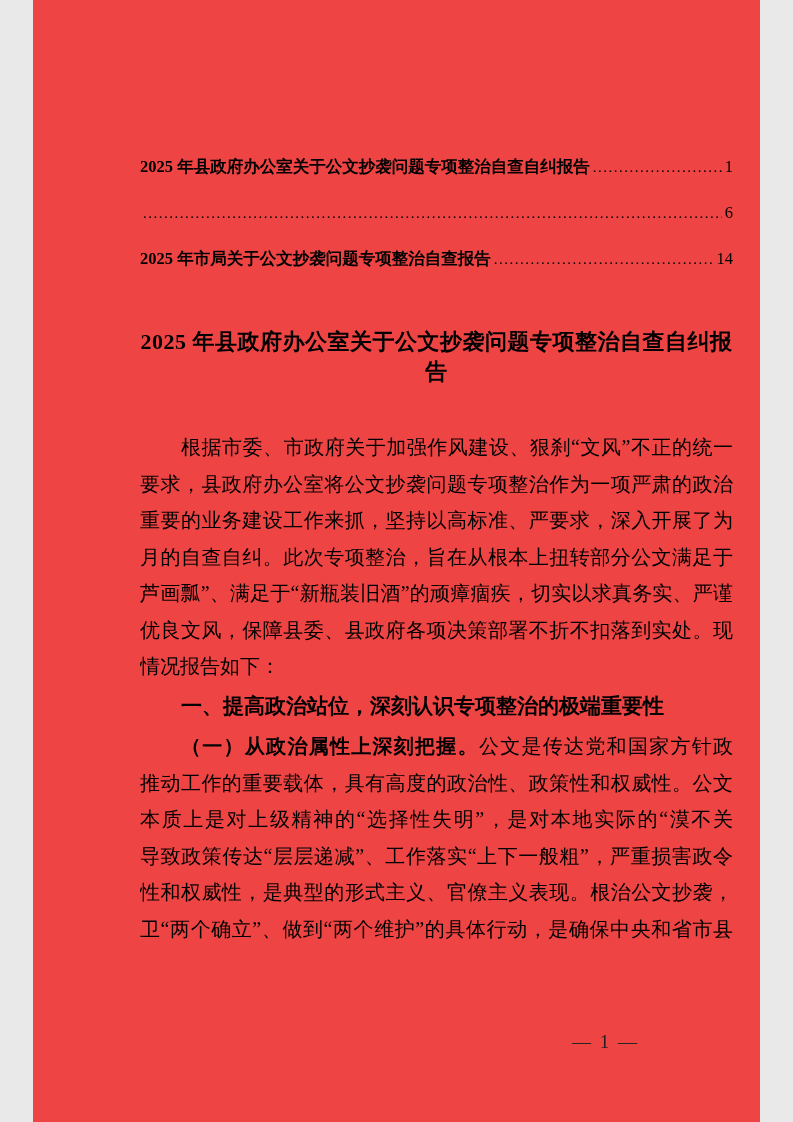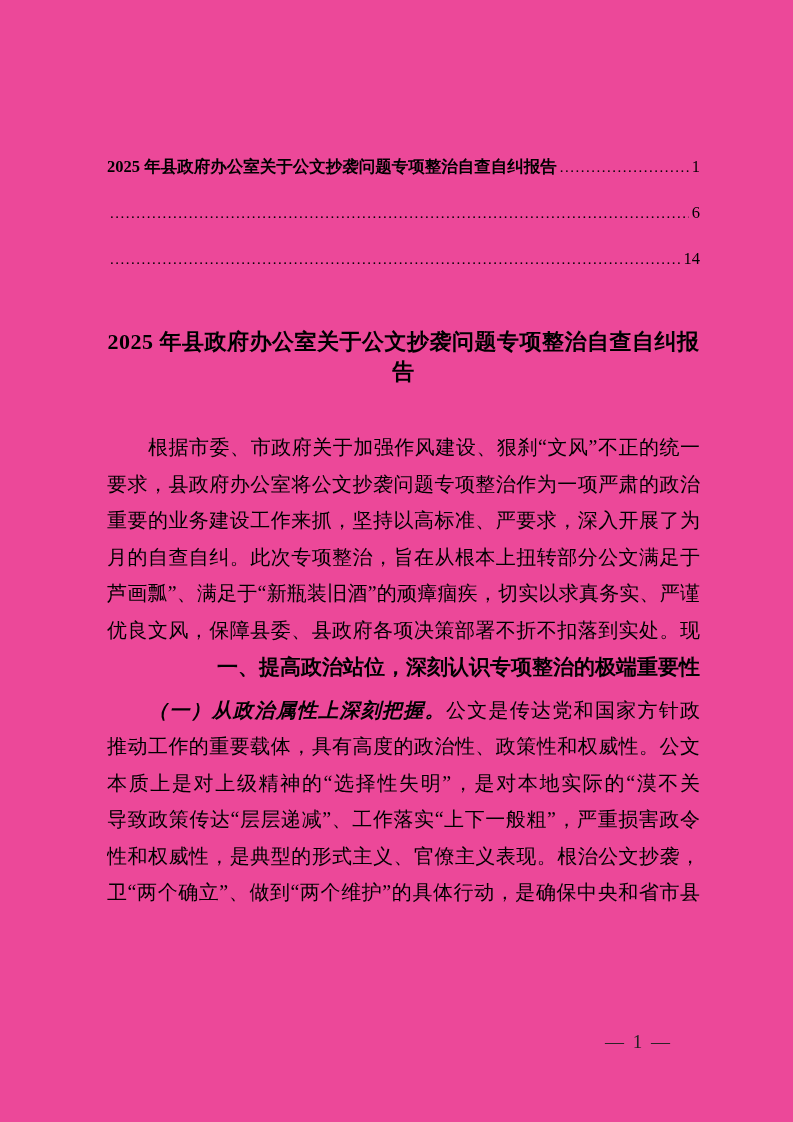--- a/index.html
+++ b/index.html
@@ -1,20 +1,20 @@
 <!DOCTYPE html>
 <html lang="zh"><head>
 <meta charset="utf-8">
 <style>
   html,body { margin:0; padding:0; background:#e9e9e9; }
   .page {
     position:relative;
-    width:793px; height:1122px;
+    width:727px; height:1122px;
     margin:0 auto;
-    background:#ec4899;
+    background:#ef4444;
     color:#000;
     font-family:"Liberation Serif", serif;
     overflow:hidden;
   }
   
   .toc { position:absolute; left:107px; top:156px; width:593px; }
   .toc-entry {
     display:flex; align-items:baseline;
     font-size:16.5px; line-height:22px;
     margin-bottom:24px;
@@ -40,28 +40,27 @@
     font-size:20px; line-height:36.5px;
   }
   .line {
     height:36.5px;
     text-align:justify;
     text-align-last:justify;
     overflow:hidden;
   }
   .line.nojust { text-align-last:left; }
   .line.indent { padding-left:41px; }
-  .lead { font-weight:700; font-style:italic; }
+  .lead { font-weight:700; }
   .heading {
-    font-family:Liberation Mono, monospace;
+    font-family:Liberation Sans, sans-serif;
     font-size:21px; font-weight:700; line-height:36.5px;
     padding-left:41px;
     margin:3px 0 4px 0;
     white-space:nowrap;
-    text-align:right;
   }
   
   .footer-pagenum {
     position:absolute; top:1031px; right:121px;
     font-size:19px; letter-spacing:2px; color:#222;
   }
 </style>
 </head>
 <body>
 
@@ -71,34 +70,36 @@
       <div class="toc-entry">
         <span class="toc-title">2025 年县政府办公室关于公文抄袭问题专项整治自查自纠报告</span>
         <span class="toc-dots">................................................................................................................................................................</span>
         <span class="toc-page">1</span>
       </div>
       <div class="toc-entry">
         <span class="toc-dots">................................................................................................................................................................</span>
         <span class="toc-page">6</span>
       </div>
       <div class="toc-entry">
+        <span class="toc-title">2025 年市局关于公文抄袭问题专项整治自查报告</span>
         <span class="toc-dots">................................................................................................................................................................</span>
         <span class="toc-page">14</span>
       </div>
     </div>
 
   <div class="doc-title">2025 年县政府办公室关于公文抄袭问题专项整治自查自纠报告</div>
 
   <div class="doc-body">
       <div class="line indent">根据市委、市政府关于加强作风建设、狠刹“文风”不正的统一部署和</div>
       <div class="line">要求，县政府办公室将公文抄袭问题专项整治作为一项严肃的政治任务和</div>
       <div class="line">重要的业务建设工作来抓，坚持以高标准、严要求，深入开展了为期三个</div>
       <div class="line">月的自查自纠。此次专项整治，旨在从根本上扭转部分公文满足于“依葫</div>
       <div class="line">芦画瓢”、满足于“新瓶装旧酒”的顽瘴痼疾，切实以求真务实、严谨细致的</div>
       <div class="line">优良文风，保障县委、县政府各项决策部署不折不扣落到实处。现将有关</div>
+      <div class="line nojust">情况报告如下：</div>
       <div class="heading">一、提高政治站位，深刻认识专项整治的极端重要性</div>
       <div class="line indent"><span class="lead">（一）从政治属性上深刻把握。</span>公文是传达党和国家方针政策、指导</div>
       <div class="line">推动工作的重要载体，具有高度的政治性、政策性和权威性。公文抄袭，</div>
       <div class="line">本质上是对上级精神的“选择性失明”，是对本地实际的“漠不关心”，容易</div>
       <div class="line">导致政策传达“层层递减”、工作落实“上下一般粗”，严重损害政令的严肃</div>
       <div class="line">性和权威性，是典型的形式主义、官僚主义表现。根治公文抄袭，就是捍</div>
       <div class="line">卫“两个确立”、做到“两个维护”的具体行动，是确保中央和省市县委决策</div>
     </div>
 
   <div class="footer-pagenum">— 1 —</div>

